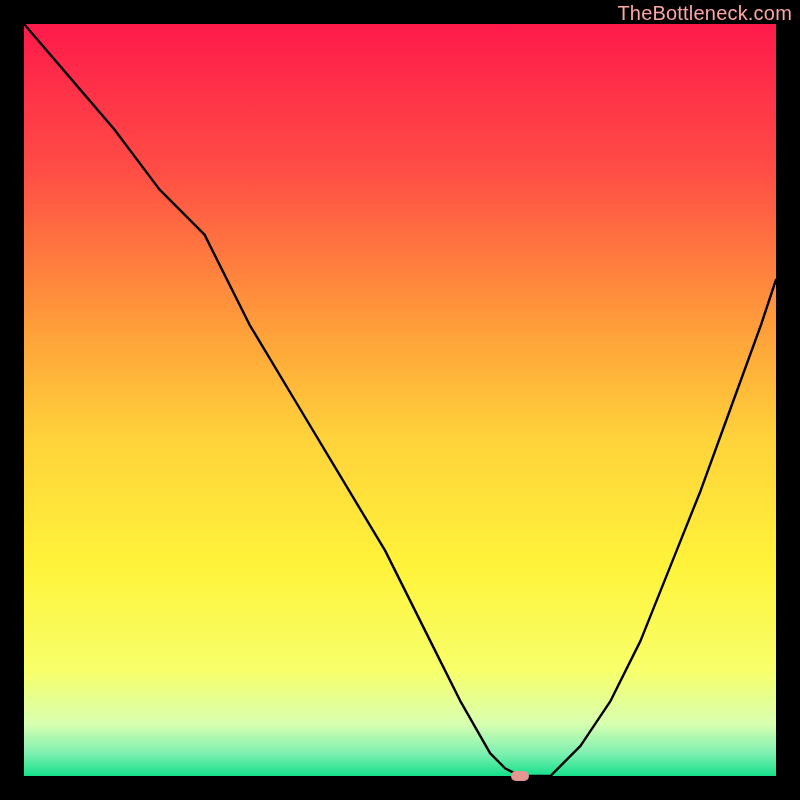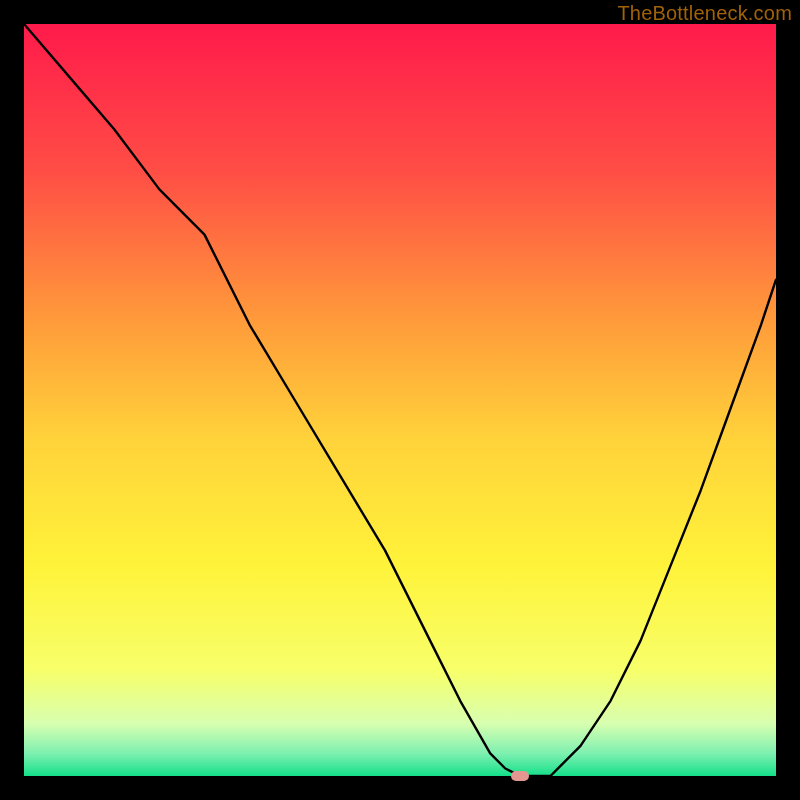--- a/index.html
+++ b/index.html
@@ -1,18 +1,18 @@
 <!DOCTYPE html>
 <html><head>
 <meta charset="utf-8">
 <style>
   html,body{margin:0;padding:0;width:800px;height:800px;background:#000;overflow:hidden;}
   .wrap{position:relative;width:800px;height:800px;}
   .plot{position:absolute;left:24px;top:24px;width:752px;height:752px;}
-  .watermark{position:absolute;top:2px;right:8px;color:#a16207;font:20px Arial,Helvetica,sans-serif;letter-spacing:.2px;}
+  .watermark{position:absolute;top:2px;right:8px;color:#fca5a5;font:20px Arial,Helvetica,sans-serif;letter-spacing:.2px;}
   .marker{position:absolute;width:18px;height:10px;border-radius:5px;background:#e49790;transform:translate(-50%,-50%);}
   svg{display:block;}
 </style>
 </head>
 <body>
 
 <div class="wrap">
 
   <div class="watermark">TheBottleneck.com</div>
 

